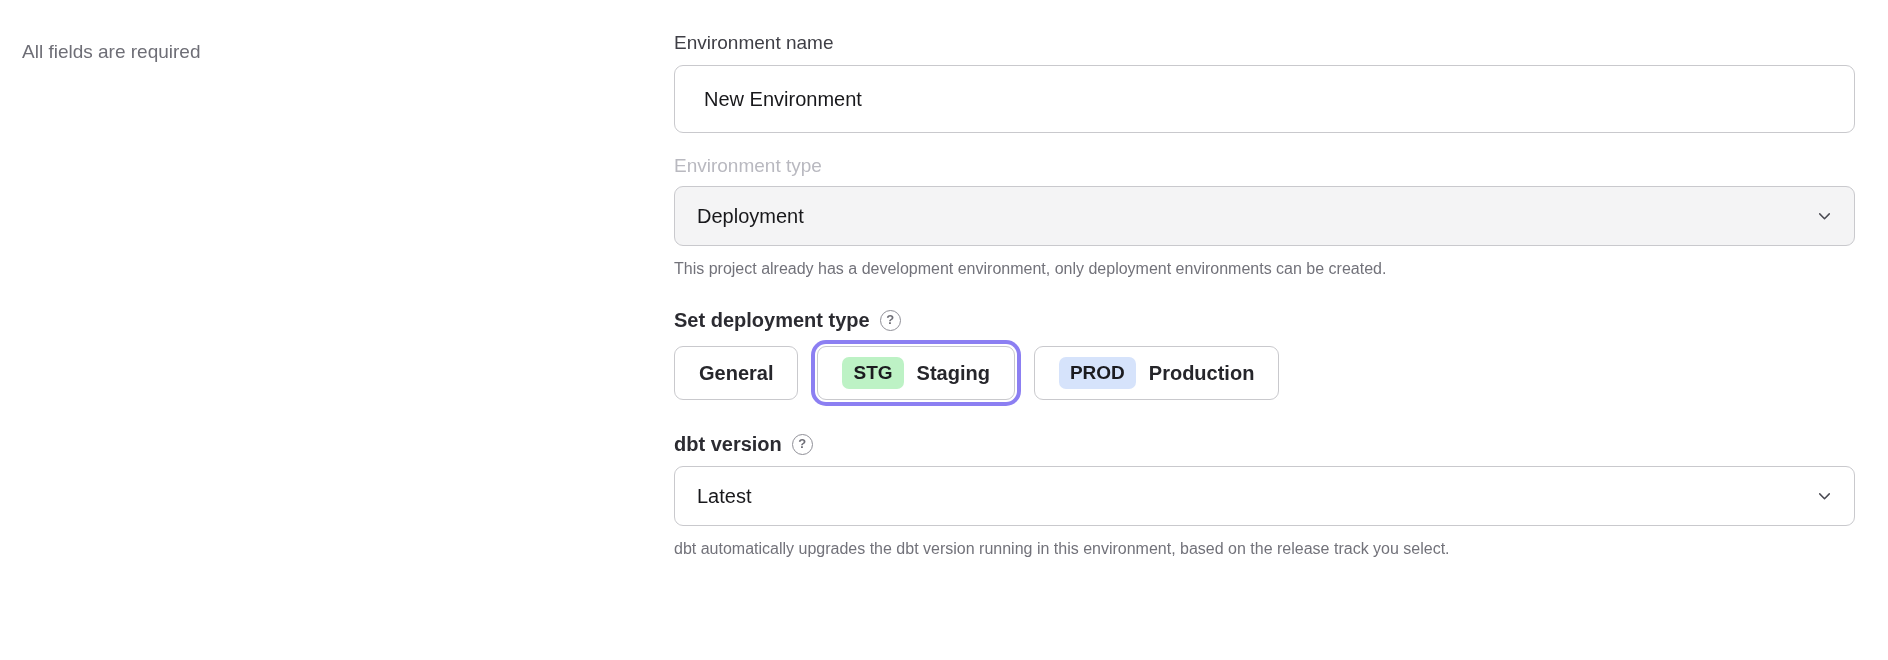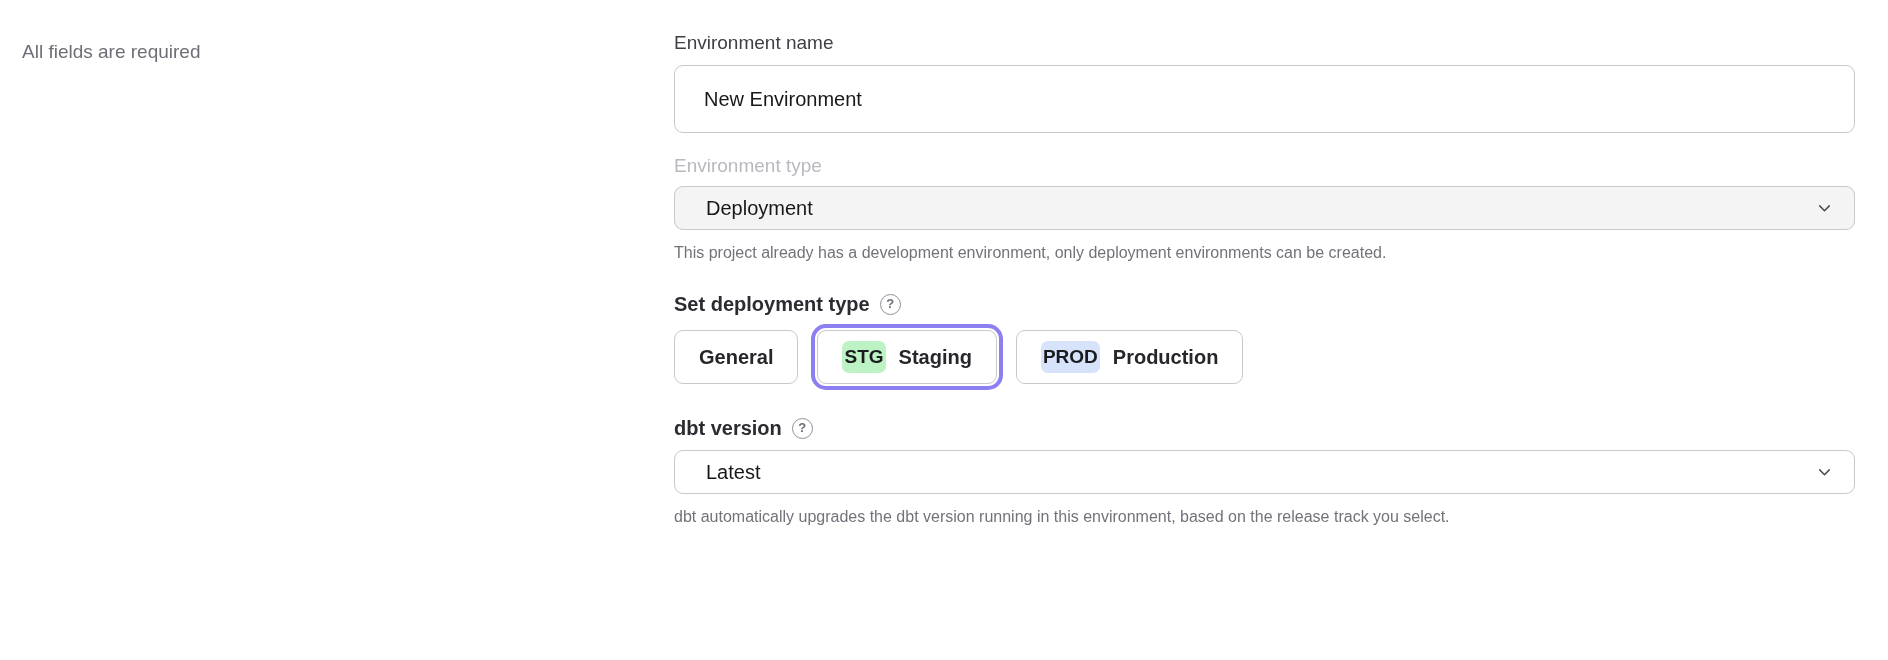--- a/index.html
+++ b/index.html
@@ -38,23 +38,23 @@
   .text-input {
     display: block; width: 100%; height: 68px; margin-top: 11px;
     border: 1px solid #c9c9cd; border-radius: 9px; background: #ffffff;
     padding: 0 29px; font-size: 20px; color: #18181b;
     font-family: "Liberation Sans", sans-serif; font-weight: 500;
     outline: none;
   }
 
   .select-box {
     position: relative; display: flex; align-items: center;
-    width: 100%; height: 44px; margin-top: 9px;
+    width: 100%; height: 60px; margin-top: 9px;
     border: 1px solid #c9c9cd; border-radius: 9px; background: #ffffff;
-    padding: 0 31px; font-size: 20px; font-weight: 500; color: #18181b;
+    padding: 0 22px; font-size: 20px; font-weight: 500; color: #18181b;
     cursor: pointer;
   }
   .select-box.muted { background: #f4f4f5; }
   .chevron { position: absolute; right: 21px; top: 50%; transform: translateY(-50%); display: inline-flex; }
 
   .helper-text { margin-top: 12px; font-size: 16px; line-height: 22px; color: #72727a; }
 
   .section-head {
     margin-top: 28px; display: flex; align-items: center; gap: 10px;
     font-size: 20px; line-height: 24px; font-weight: 700; color: #2b2b31;
@@ -73,21 +73,21 @@
     border: 1px solid #c9c9cd; border-radius: 9px; background: #ffffff;
     padding: 0 24px; font-size: 20px; font-weight: 600; color: #26262b;
     font-family: "Liberation Sans", sans-serif; cursor: pointer;
   }
   .type-btn.selected {
     box-shadow: 0 0 0 2px #ffffff, 0 0 0 6px var(--accent-purple);
     margin: 0 6px;
   }
   .env-badge {
     display: inline-flex; align-items: center; justify-content: center;
-    border-radius: 7px; padding: 5px 2px; margin-right: 13px;
+    border-radius: 7px; padding: 5px 11px; margin-right: 13px;
     font-size: 19px; font-weight: 600; color: #1b1b1f;
   }
   .env-badge.stg { background: var(--staging-badge-bg); }
   .env-badge.prod { background: var(--production-badge-bg); }
 
   .checkbox-row { margin-top: 28px; display: flex; align-items: center; gap: 20px; }
   .checkbox {
     width: 27px; height: 27px; border: 1.5px solid #a3a3ab; border-radius: 7px;
     background: #ffffff; cursor: pointer; flex: 0 0 auto;
   }

